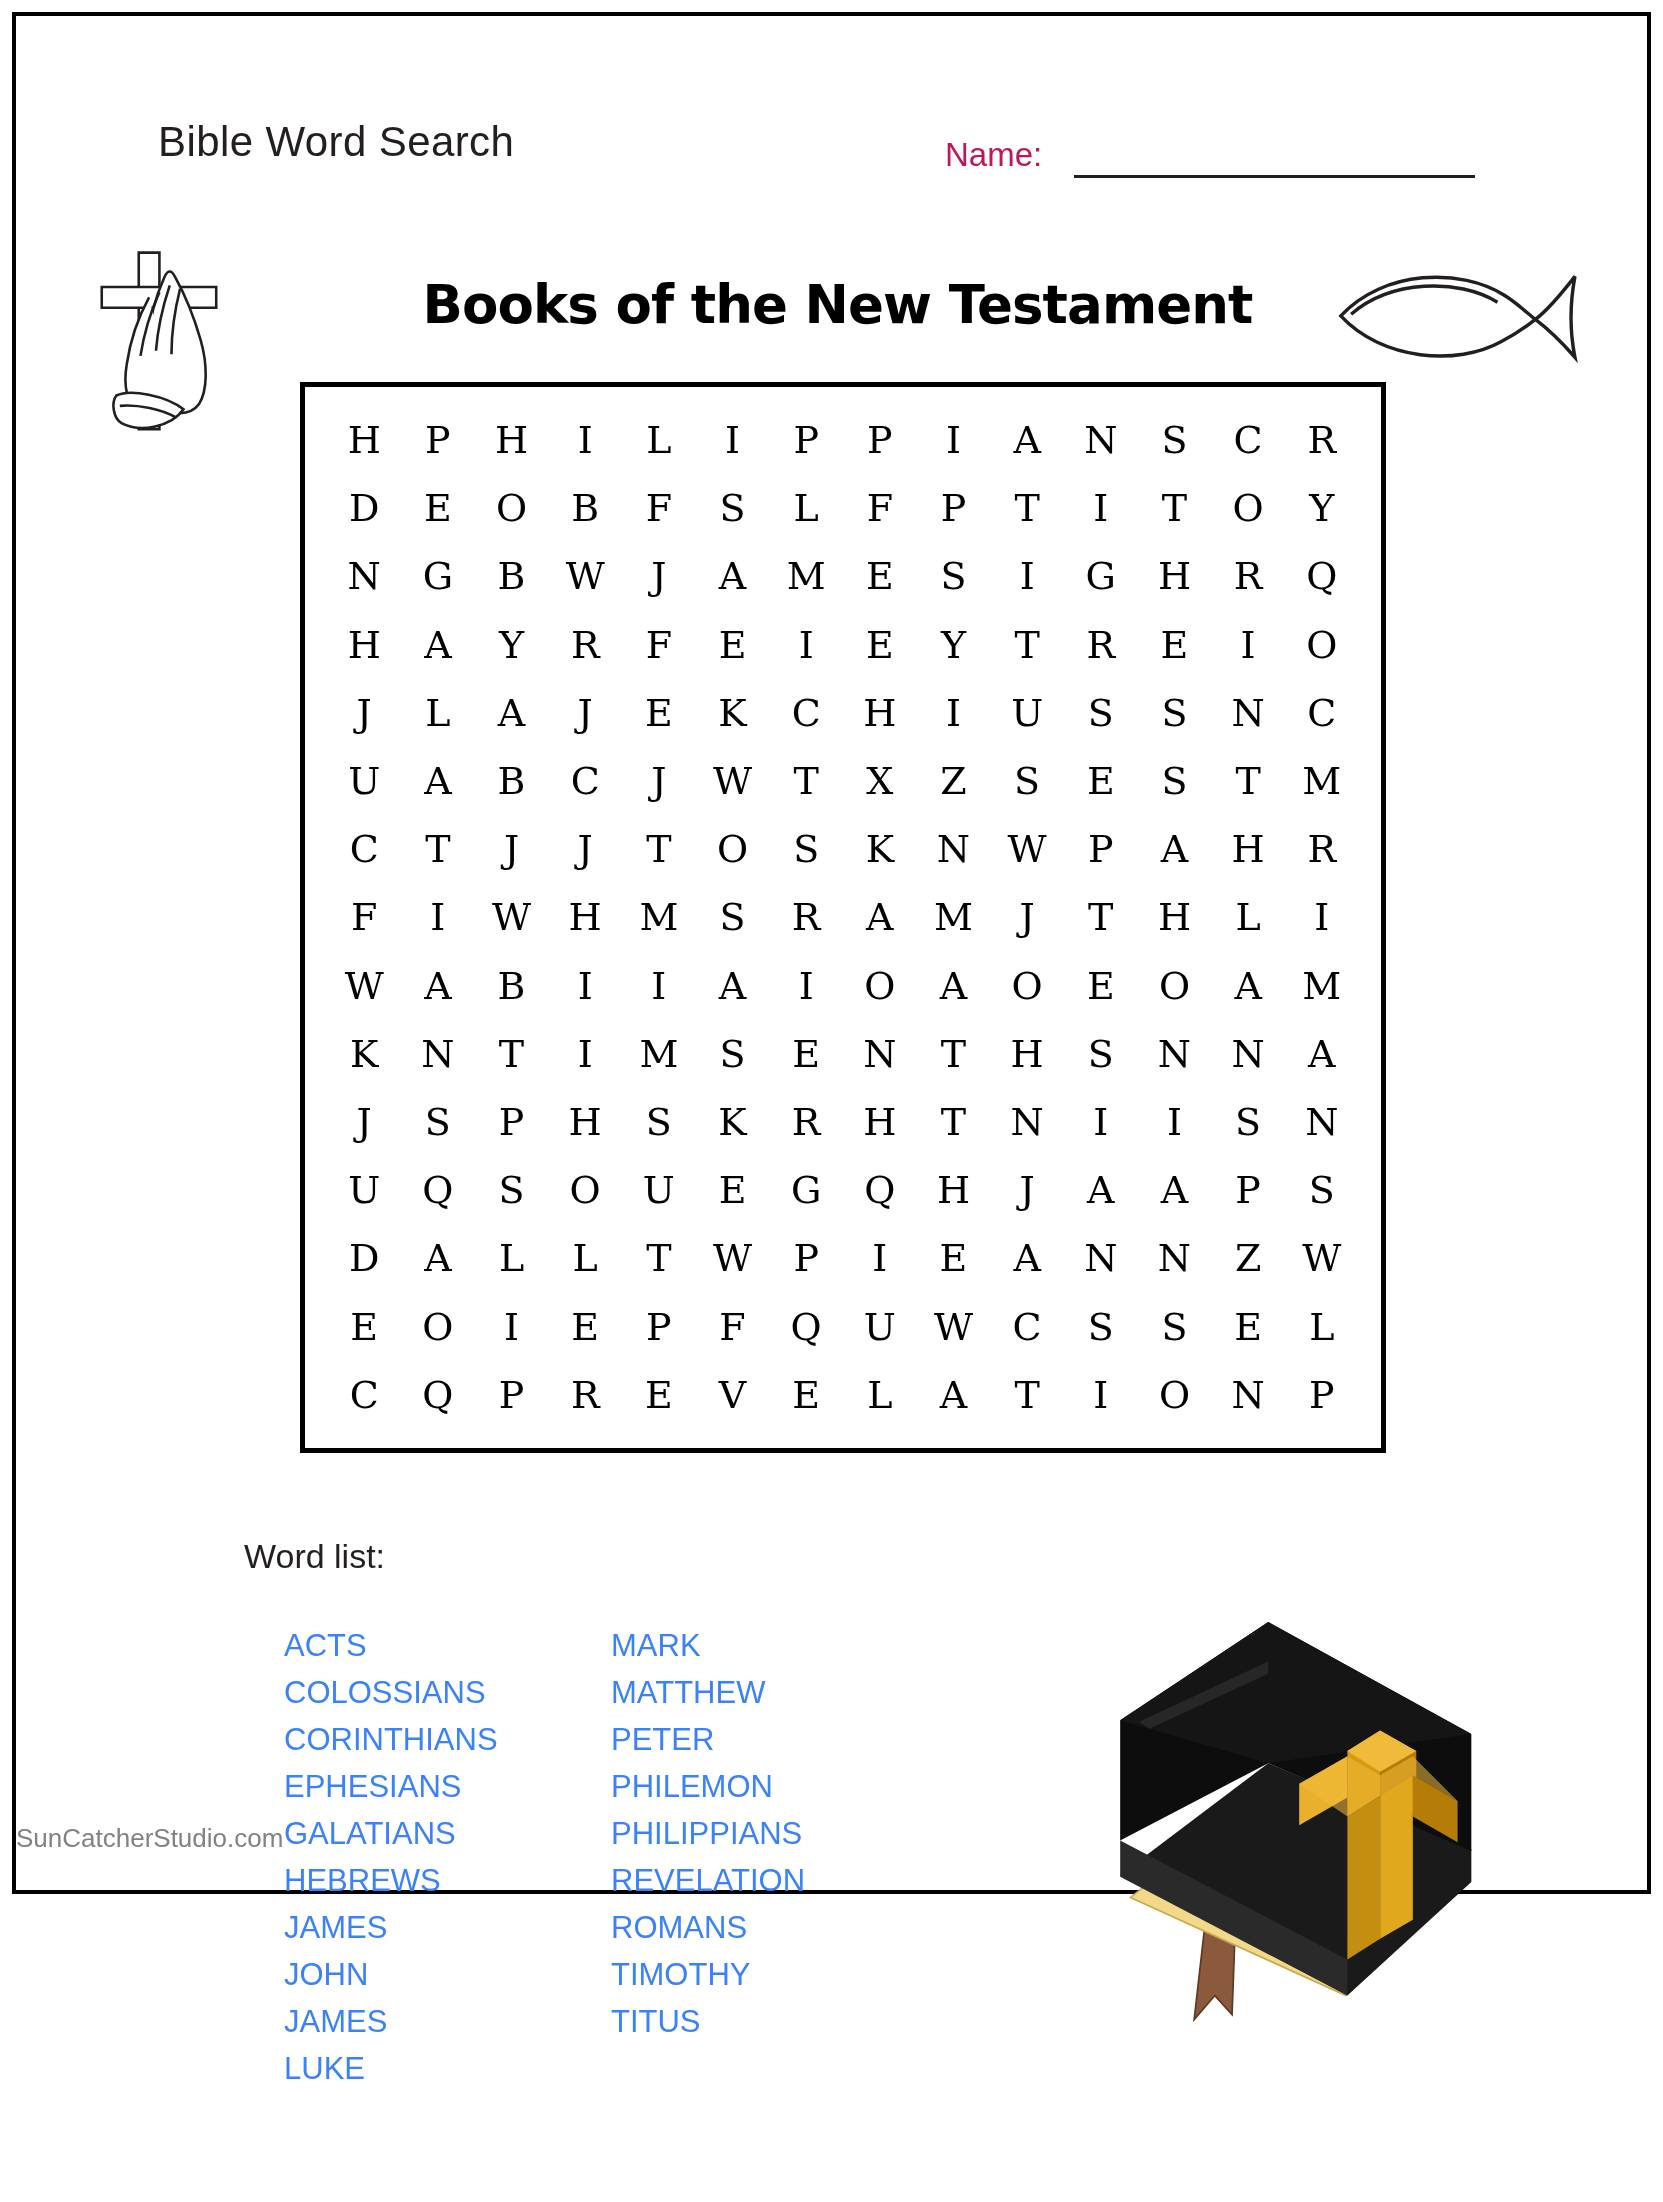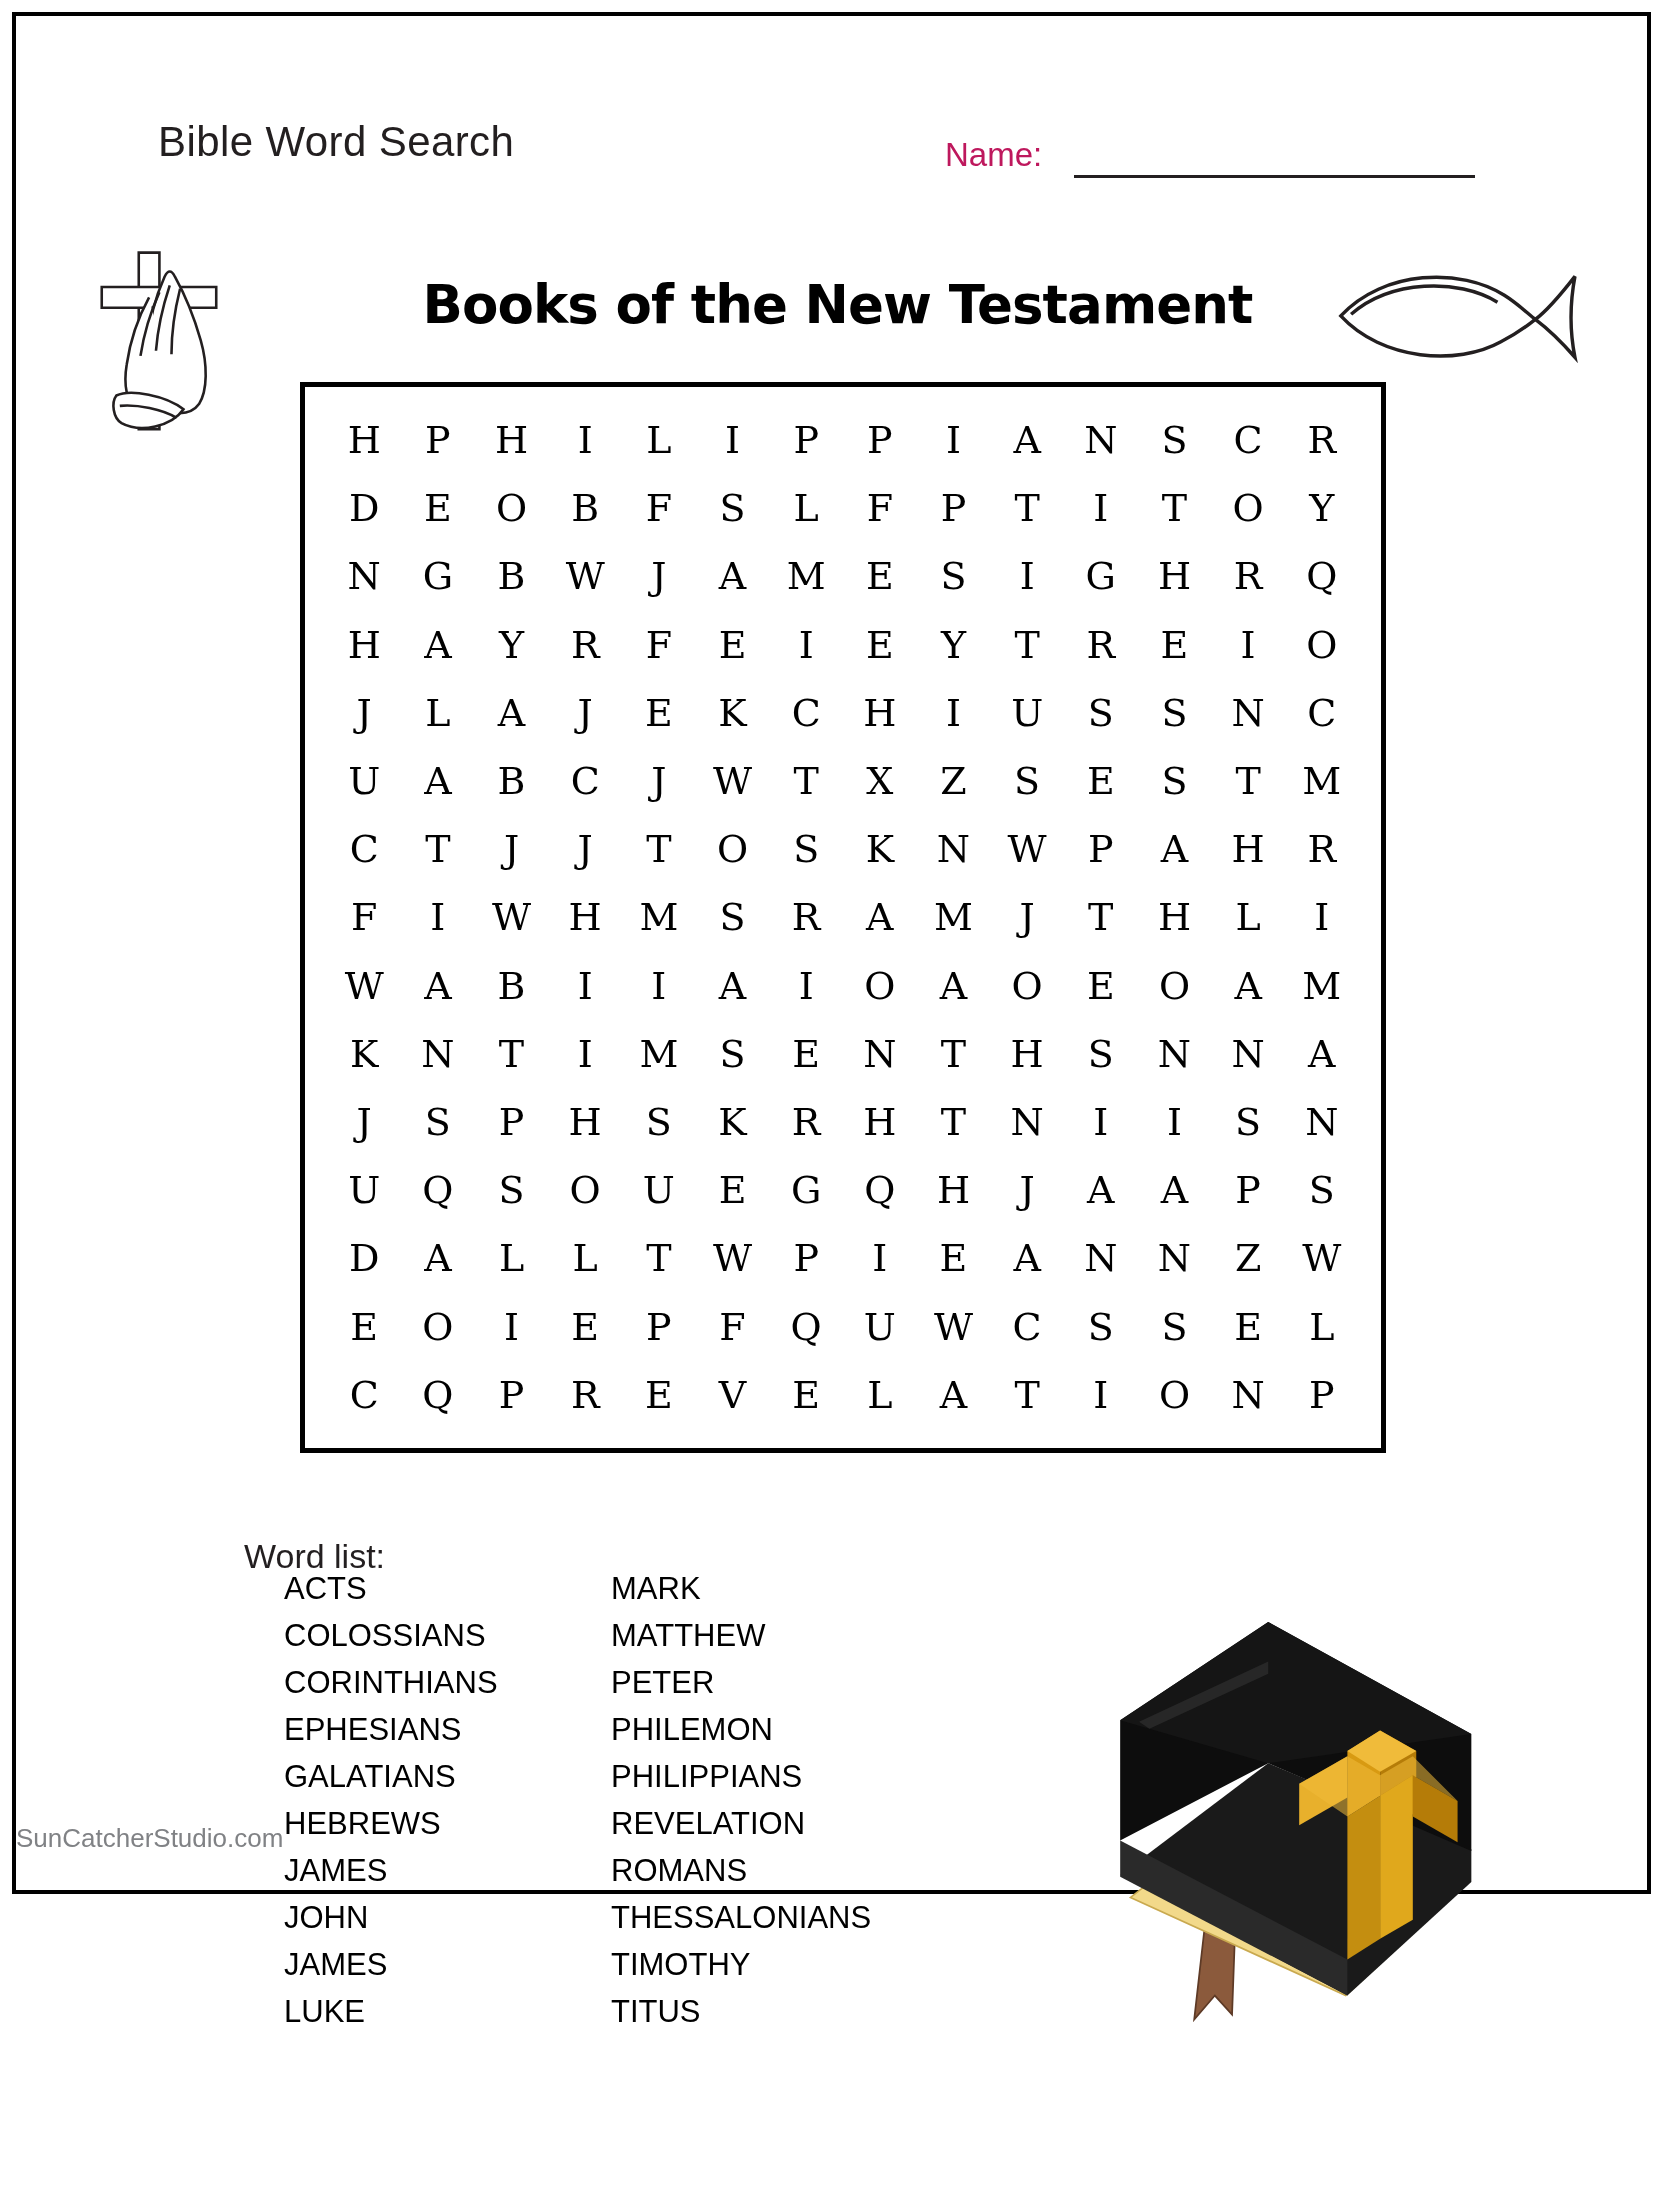--- a/index.html
+++ b/index.html
@@ -119,28 +119,28 @@
     position: absolute;
     left: 228px;
     top: 1501px;
     font-size: 34px;
     color: #231f20;
     margin-top: 20px;
   }
   .wordlist {
     position: absolute;
     left: 268px;
-    top: 1549px;
+    top: 1606px;
     width: 654px;
     display: grid;
     grid-template-columns: 327px 327px;
     grid-auto-flow: column;
     grid-template-rows: repeat(10, 47px);
     font-size: 31px;
-    color: #000000;
+    color: #3b82f6;
   }
   .word {
     white-space: nowrap;
     line-height: 47px;
   }
 
   
   .bible-art {
     position: absolute;
     left: 994px;
@@ -435,21 +435,20 @@
         <div class="word">JOHN</div>
         <div class="word">JAMES</div>
         <div class="word">LUKE</div>
         <div class="word">MARK</div>
         <div class="word">MATTHEW</div>
         <div class="word">PETER</div>
         <div class="word">PHILEMON</div>
         <div class="word">PHILIPPIANS</div>
         <div class="word">REVELATION</div>
         <div class="word">ROMANS</div>
-        <div class="word">THESSALONIANS</div>
         <div class="word">TIMOTHY</div>
         <div class="word">TITUS</div>
       </div>
 
     <div class="bible-art">
       <svg viewBox="0 0 560 510" width="482" height="439">
 
         <path d="M226 392 L214 498 L238 470 L258 492 L262 382 Z" fill="#8b5a3c" stroke="#5d3a26" stroke-width="2"></path>
 
         <path d="M140 356 L390 470 L520 350 L520 320 L300 230 Z" fill="#f2d98a" stroke="#c9a94f" stroke-width="2"></path>

